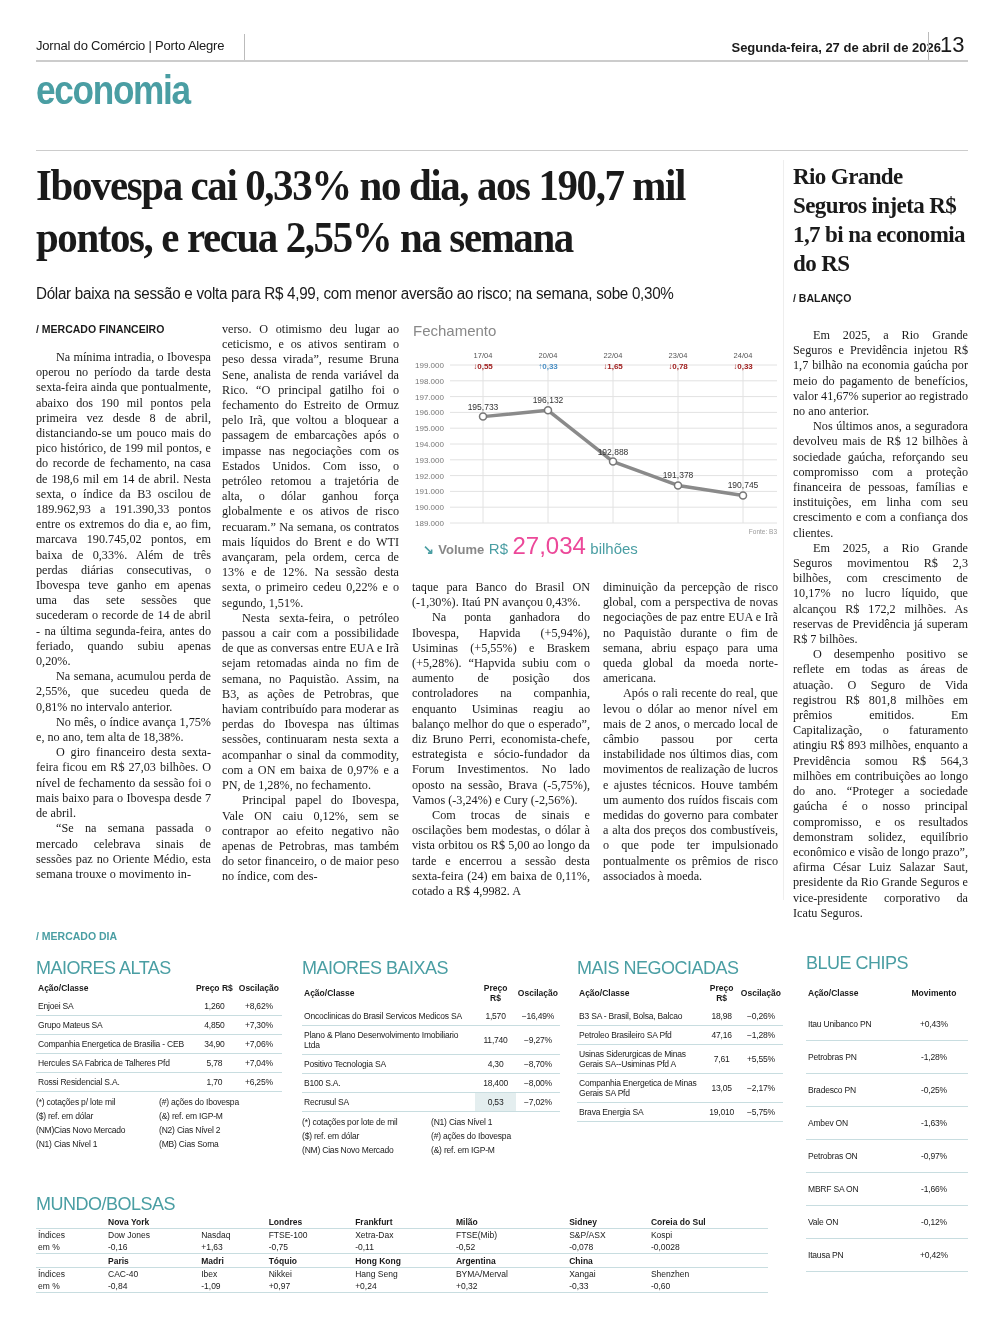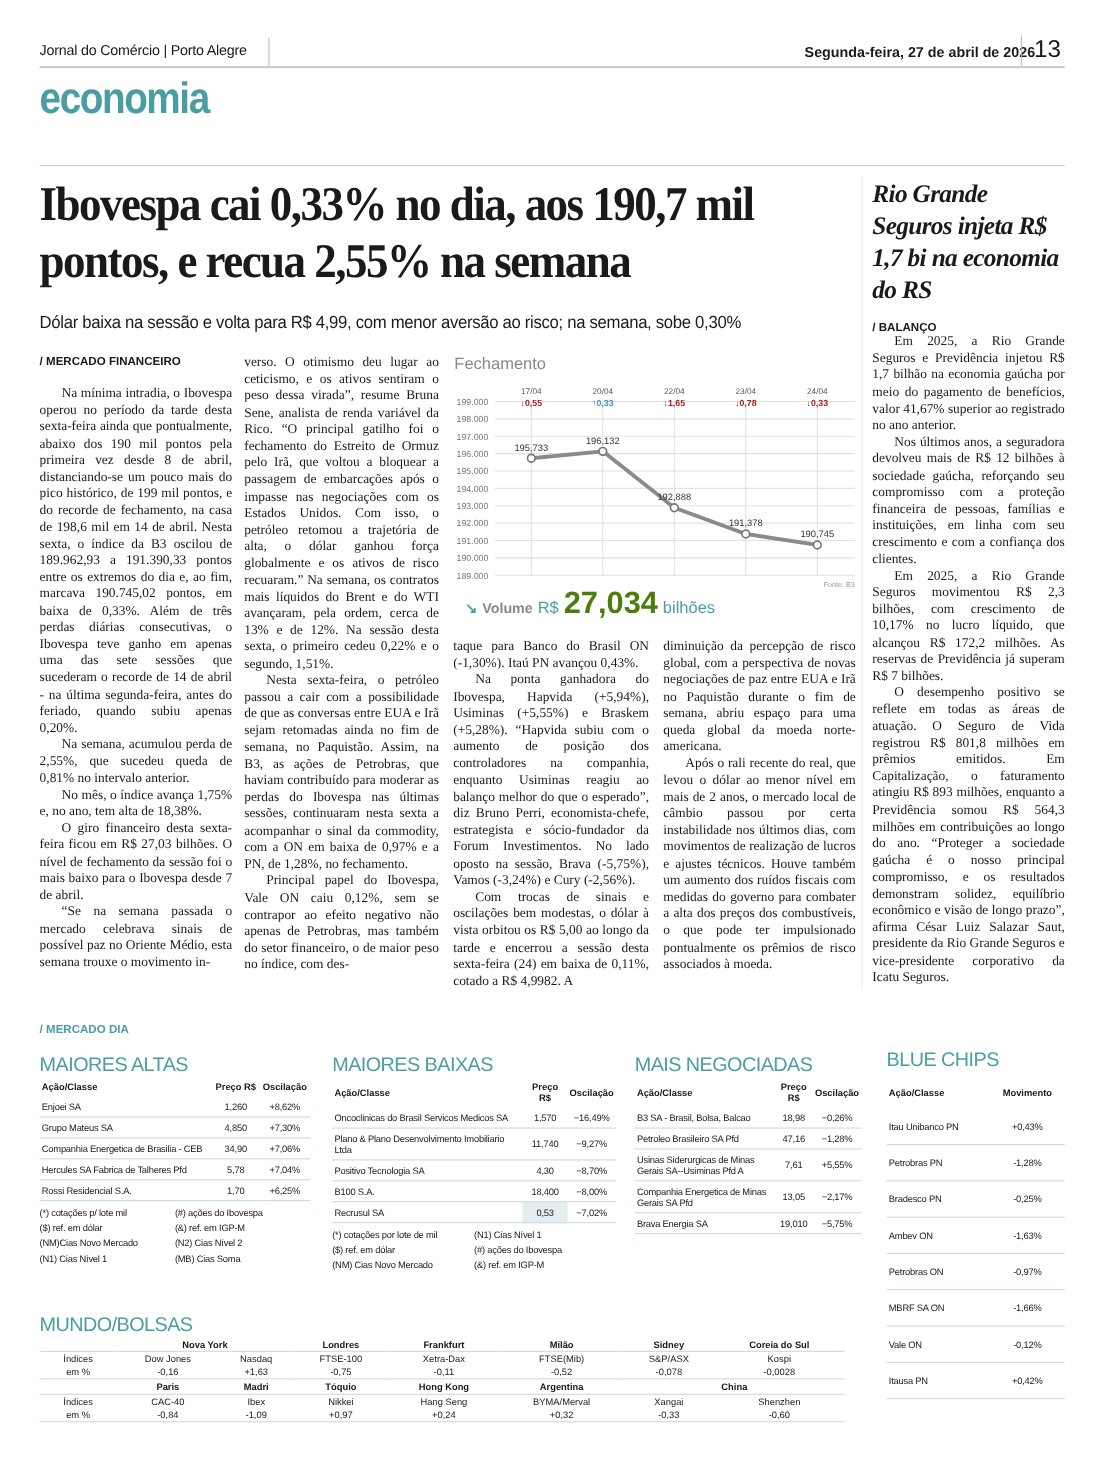--- a/index.html
+++ b/index.html
@@ -31,49 +31,49 @@
   #col3 { left: 412px; top: 580px; width: 178px; }
   #col4 { left: 603px; top: 580px; width: 175px; }
 
   
   #chart-wrap { left: 405px; top: 320px; width: 382px; height: 245px; }
   #chart-title { position: absolute; left: 8px; top: 2px; font-family: "Liberation Sans", sans-serif; font-weight: normal; font-size: 15px; color: #888; }
   #chart-svg { position: absolute; left: 0; top: 0; }
   #volume-line { position: absolute; left: 18px; top: 212px; font-family: "Liberation Sans", sans-serif; white-space: nowrap; }
   #volume-line .vlabel { font-weight: bold; font-size: 13px; color: #888; }
   #volume-line .vcur { font-size: 15px; color: #4a9ea3; }
-  #volume-line .vnum { font-size: 28px; font-weight: bold; color: #4d7c0f; }
+  #volume-line .vnum { font-size: 24px; font-weight: normal; color: #ec4899; }
   #volume-line .vunit { font-size: 15px; color: #4a9ea3; }
   #volume-line .varrow { color: #4a9ea3; font-size: 13px; font-weight: bold; }
 
   
   #side-divider { left: 783px; top: 160px; width: 1px; height: 740px; background: #eee; }
-  #side-headline { left: 793px; top: 162px; width: 180px; font-family: "Liberation Serif", serif; font-weight: bold; font-size: 23px; line-height: 29px; letter-spacing: -0.6px; font-style: italic; }
+  #side-headline { left: 793px; top: 162px; width: 180px; font-family: "Liberation Serif", serif; font-weight: bold; font-size: 23px; line-height: 29px; letter-spacing: -0.6px; }
   #kicker-balanco { left: 793px; top: 292px; }
-  #col5 { left: 793px; top: 303px; width: 175px; }
+  #col5 { left: 793px; top: 328px; width: 175px; }
 
   
   #kicker-mercado-dia { left: 36px; top: 930px; color: #4a9ea3; }
   .box-title { font-family: "Liberation Sans", sans-serif; font-size: 18px; color: #4a9ea3; letter-spacing: -0.5px; }
   table.mkt { border-collapse: collapse; font-family: "Liberation Sans", sans-serif; font-size: 8.5px; }
   table.mkt th { font-weight: bold; text-align: left; padding: 4px 2px; font-size: 8.5px; }
   table.mkt th.r, table.mkt td.r { text-align: center; }
   table.mkt td { padding: 4px 2px; border-bottom: 1px solid #c8dde0; vertical-align: middle; letter-spacing: -0.2px; }
   table.mkt tr:last-child td { border-bottom: 1px solid #c8dde0; }
   td.hl { background: #e4eeef; }
   .notes { font-family: "Liberation Sans", sans-serif; font-size: 8.5px; line-height: 14px; display: grid; grid-template-columns: 1fr 1fr; letter-spacing: -0.2px; }
 
   #altas { left: 36px; top: 958px; width: 246px; }
   #baixas { left: 302px; top: 958px; width: 258px; }
   #negociadas { left: 577px; top: 958px; width: 206px; }
   #bluechips { left: 806px; top: 953px; width: 162px; }
   #bluechips table.mkt td { padding: 11px 2px; }
 
   #mundo { left: 36px; top: 1194px; width: 732px; }
-  #mundo-table { width: 100%; border-collapse: collapse; font-family: "Liberation Sans", sans-serif; font-size: 8.5px; text-align: center; }
+  #mundo-table { width: 100%; border-collapse: collapse; font-family: "Liberation Sans", sans-serif; font-size: 8.5px; text-align: left; }
   #mundo-table td { padding: 1px 2px; }
   #mundo-table tr.city td { font-weight: bold; border-bottom: 1px solid #c8dde0; padding-top: 2px; }
   #mundo-table tr.vals td { border-bottom: 1px solid #c8dde0; }
 </style>
 </head>
 <body>
 
 <div class="abs" id="masthead-left">Jornal do Comércio | Porto Alegre</div>
 <div class="abs" id="mh-divider"></div>
 <div class="abs" id="masthead-date">Segunda-feira, 27 de abril de 2026</div>
@@ -85,21 +85,21 @@
 
 <h1 class="abs" id="headline">Ibovespa cai 0,33% no dia, aos 190,7 mil pontos, e recua 2,55% na semana</h1>
 <div class="abs" id="subhead">Dólar baixa na sessão e volta para R$ 4,99, com menor aversão ao risco; na semana, sobe 0,30%</div>
 <div class="abs kicker" id="kicker-mercado">/ MERCADO FINANCEIRO</div>
 
 <div class="abs col" id="col1">
   <p>Na mínima intradia, o Ibovespa operou no período da tarde desta sexta-feira ainda que pontualmente, abaixo dos 190 mil pontos pela primeira vez desde 8 de abril, distanciando-se um pouco mais do pico histórico, de 199 mil pontos, e do recorde de fechamento, na casa de 198,6 mil em 14 de abril. Nesta sexta, o índice da B3 oscilou de 189.962,93 a 191.390,33 pontos entre os extremos do dia e, ao fim, marcava 190.745,02 pontos, em baixa de 0,33%. Além de três perdas diárias consecutivas, o Ibovespa teve ganho em apenas uma das sete sessões que sucederam o recorde de 14 de abril - na última segunda-feira, antes do feriado, quando subiu apenas 0,20%.</p>
   <p>Na semana, acumulou perda de 2,55%, que sucedeu queda de 0,81% no intervalo anterior.</p>
   <p>No mês, o índice avança 1,75% e, no ano, tem alta de 18,38%.</p>
   <p>O giro financeiro desta sexta-feira ficou em R$ 27,03 bilhões. O nível de fechamento da sessão foi o mais baixo para o Ibovespa desde 7 de abril.</p>
-  <p>“Se na semana passada o mercado celebrava sinais de possível paz no Oriente Médio, esta semana trouxe o movimento in-</p>
+  <p>“Se na semana passada o mercado celebrava sinais de sessões paz no Oriente Médio, esta semana trouxe o movimento in-</p>
 </div>
 <div class="abs col" id="col2">
   <p class="cont">verso. O otimismo deu lugar ao ceticismo, e os ativos sentiram o peso dessa virada”, resume Bruna Sene, analista de renda variável da Rico. “O principal gatilho foi o fechamento do Estreito de Ormuz pelo Irã, que voltou a bloquear a passagem de embarcações após o impasse nas negociações com os Estados Unidos. Com isso, o petróleo retomou a trajetória de alta, o dólar ganhou força globalmente e os ativos de risco recuaram.” Na semana, os contratos mais líquidos do Brent e do WTI avançaram, pela ordem, cerca de 13% e de 12%. Na sessão desta sexta, o primeiro cedeu 0,22% e o segundo, 1,51%.</p>
   <p>Nesta sexta-feira, o petróleo passou a cair com a possibilidade de que as conversas entre EUA e Irã sejam retomadas ainda no fim de semana, no Paquistão. Assim, na B3, as ações de Petrobras, que haviam contribuído para moderar as perdas do Ibovespa nas últimas sessões, continuaram nesta sexta a acompanhar o sinal da commodity, com a ON em baixa de 0,97% e a PN, de 1,28%, no fechamento.</p>
   <p>Principal papel do Ibovespa, Vale ON caiu 0,12%, sem se contrapor ao efeito negativo não apenas de Petrobras, mas também do setor financeiro, o de maior peso no índice, com des-</p>
 </div>
 <div class="abs col" id="col3">
   <p class="cont">taque para Banco do Brasil ON (-1,30%). Itaú PN avançou 0,43%.</p>
   <p>Na ponta ganhadora do Ibovespa, Hapvida (+5,94%), Usiminas (+5,55%) e Braskem (+5,28%). “Hapvida subiu com o aumento de posição dos controladores na companhia, enquanto Usiminas reagiu ao balanço melhor do que o esperado”, diz Bruno Perri, economista-chefe, estrategista e sócio-fundador da Forum Investimentos. No lado oposto na sessão, Brava (-5,75%), Vamos (-3,24%) e Cury (-2,56%).</p>
   <p>Com trocas de sinais e oscilações bem modestas, o dólar à vista orbitou os R$ 5,00 ao longo da tarde e encerrou a sessão desta sexta-feira (24) em baixa de 0,11%, cotado a R$ 4,9982. A</p>

